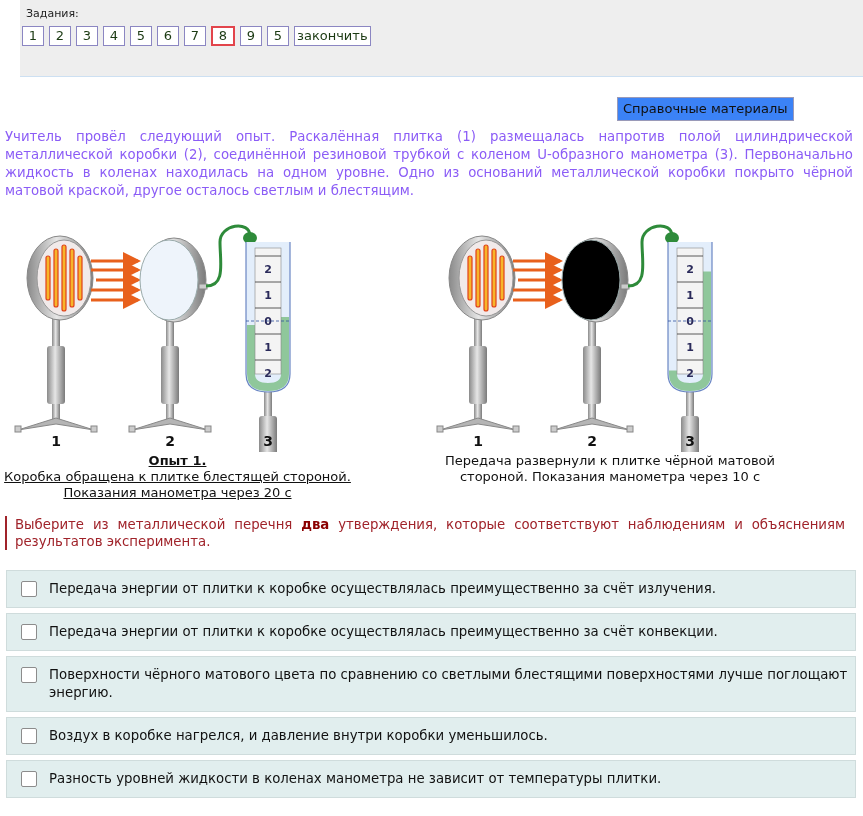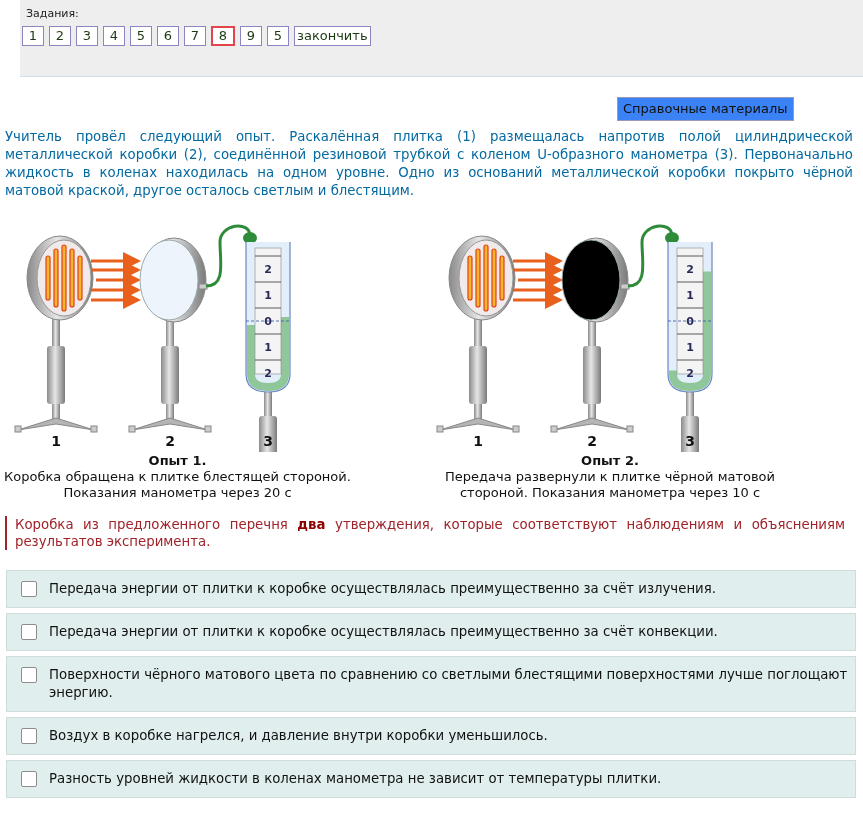--- a/index.html
+++ b/index.html
@@ -8,21 +8,21 @@
   .topbar { position:absolute; left:20px; top:0; width:860px; height:76px; background:#eeeeee;
             border-bottom:1px solid #cde0f2; }
   .tb-label { position:absolute; left:6px; top:7px; font-size:11px; color:#222; }
   .tb-row { position:absolute; left:2px; top:26px; display:flex; gap:5px; }
   .tb-btn { height:18px; min-width:16px; padding:0 2px; border:1px solid #8b86c2; background:#fff;
             font-size:13px; line-height:18px; text-align:center; color:#1b3a12; box-sizing:content-box; cursor:pointer; }
   .tb-btn.active { border:2px solid #e2444b; height:16px; line-height:16px; padding:0 2px; }
   .ref-btn { position:absolute; left:617px; top:97px; height:22px; padding:0 5px; border:1px solid #9a9ab8;
              background:#3b82f6; font-size:13px; line-height:22px; color:#111; cursor:pointer; }
   .intro { position:absolute; left:5px; top:128px; width:848px; font-size:13.3px; line-height:18px;
-           text-align:justify; color:#0369a1; }
+           text-align:justify; color:#8b5cf6; }
   .figure { position:absolute; left:0; top:222px; }
   .cap { position:absolute; text-align:center; font-size:13px; line-height:16px; color:#111; }
   .cap b { display:block; }
   .instr { position:absolute; left:5px; top:516px; width:830px; font-size:13.3px; line-height:17px;
            color:#a0232a; border-left:2px solid #a0232a; padding-left:8px; text-align:justify; }
   .instr b { color:#8b0000; }
   .opts { position:absolute; left:6px; top:570px; width:850px; }
   .opt { background:#e1eeee; border:1px solid #cfdcdc; box-sizing:border-box; margin-bottom:5px;
          display:flex; align-items:flex-start; padding:9px 2px 9px 14px; font-size:13.3px; line-height:18px; cursor:pointer; }
   .cb { width:14px; height:14px; border:1px solid #8c8c8c; border-radius:2px; background:#fff;
@@ -166,32 +166,31 @@
       <text x="690" y="129" text-anchor="middle" font-size="11" font-weight="bold" fill="#2a2a5a" font-family="DejaVu Sans, sans-serif">1</text>
       <line x1="677" y1="138" x2="703" y2="138" stroke="#333" stroke-width="0.8"></line>
       <text x="690" y="155" text-anchor="middle" font-size="11" font-weight="bold" fill="#2a2a5a" font-family="DejaVu Sans, sans-serif">2</text>
       <line x1="668" y1="99" x2="712" y2="99" stroke="#3050a0" stroke-width="0.8" stroke-dasharray="3,2"></line>
       <text x="478" y="224" text-anchor="middle" font-size="14" font-weight="bold" fill="#111" font-family="DejaVu Sans, sans-serif">1</text>
       <text x="592" y="224" text-anchor="middle" font-size="14" font-weight="bold" fill="#111" font-family="DejaVu Sans, sans-serif">2</text>
       <text x="690" y="224" text-anchor="middle" font-size="14" font-weight="bold" fill="#111" font-family="DejaVu Sans, sans-serif">3</text>
     </g>
 </svg>
 
-<div class="cap" style="left:0;top:453px;width:355px;">
+<div class="cap" style="left:0;top:453px;width:355px;text-decoration:underline;">
   <b>Опыт 1.</b>
   <div>Коробка обращена к плитке блестящей стороной.</div>
   <div>Показания манометра через 20 с</div>
 </div>
 <div class="cap" style="left:420px;top:453px;width:380px;">
-  <b>Опыт 2.</b>
   <div>Передача развернули к плитке чёрной матовой</div>
   <div>стороной. Показания манометра через 10 с</div>
 </div>
 
-<div class="instr"><span>Коробка из предложенного перечня </span><b>два</b><span> утверждения, которые соответствуют наблюдениям и объяснениям результатов эксперимента.</span></div>
+<div class="instr"><span>Выберите из металлической перечня </span><b>два</b><span> утверждения, которые соответствуют наблюдениям и объяснениям результатов эксперимента.</span></div>
 
 <div class="opts">
   <div class="opt">
       <span class="cb"></span>
       <span>Передача энергии от плитки к коробке осуществлялась преимущественно за счёт излучения.</span>
     </div>
   <div class="opt">
       <span class="cb"></span>
       <span>Передача энергии от плитки к коробке осуществлялась преимущественно за счёт конвекции.</span>
     </div>

